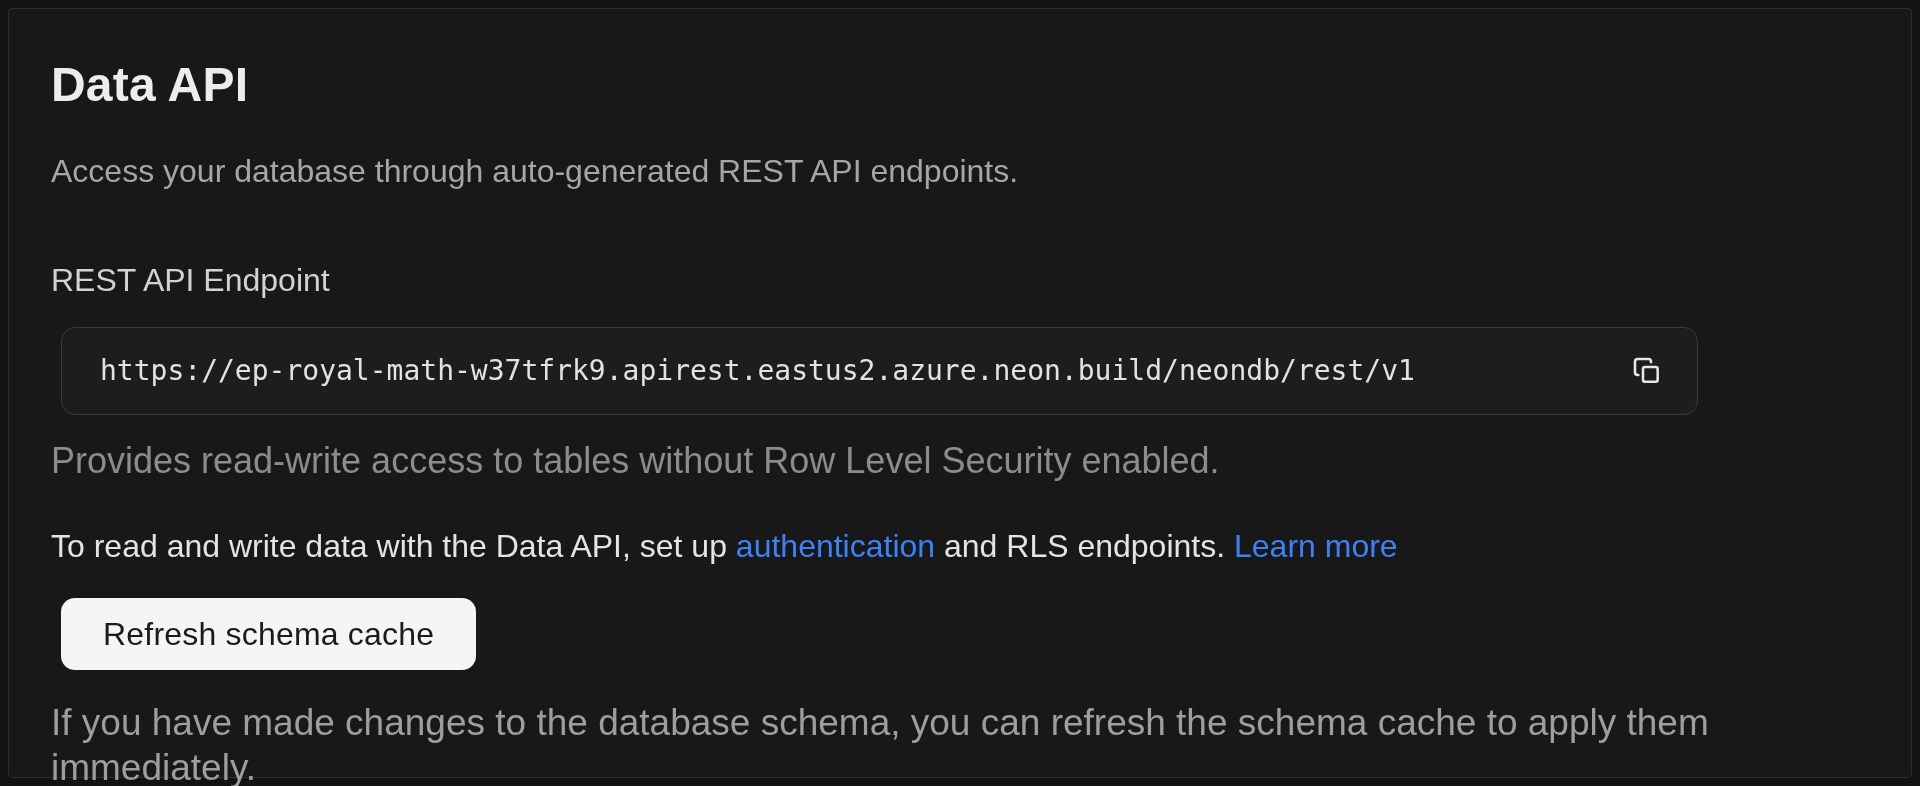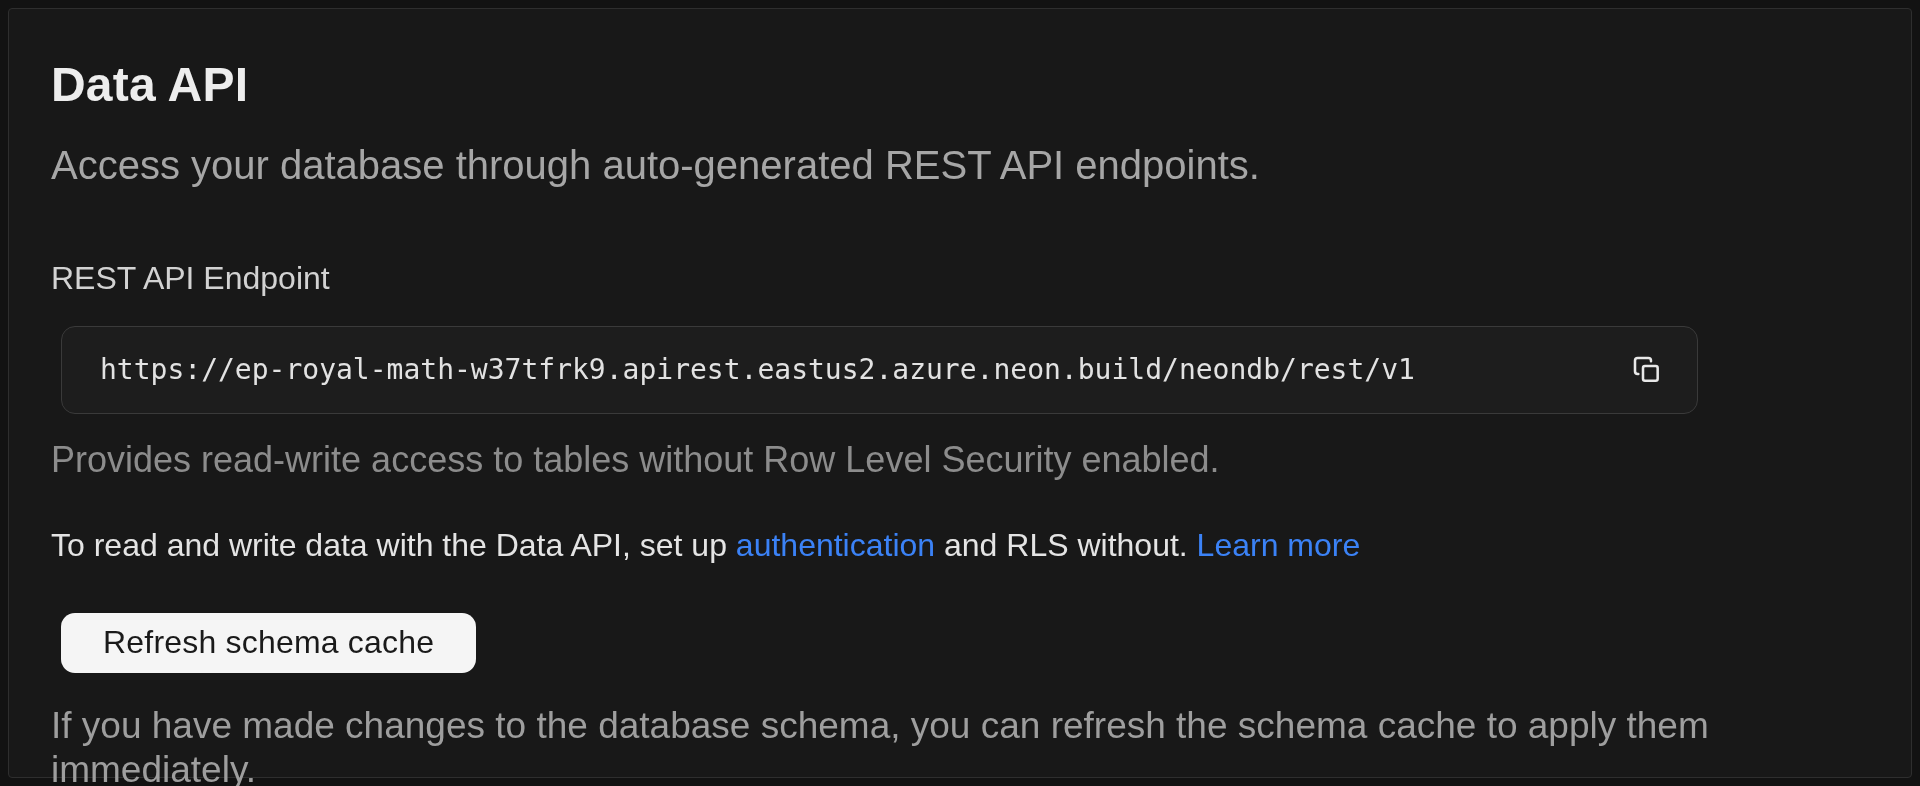--- a/index.html
+++ b/index.html
@@ -22,22 +22,22 @@
     padding: 48px 60px 0 42px;
   }
   .title {
     font-size: 48px;
     font-weight: 700;
     color: #ededed;
     letter-spacing: 0.2px;
     line-height: 1.15;
   }
   .subtitle {
-    margin-top: 29px;
-    font-size: 40px;
+    margin-top: 40px;
+    font-size: 32px;
     color: #a6a6a6;
     line-height: 1.2;
   }
   .endpoint-label {
     margin-top: 70px;
     font-size: 32px;
     color: #d2d2d2;
     line-height: 1.2;
   }
   .endpoint-field {
@@ -86,23 +86,23 @@
   }
   .link {
     color: #3b82f6;
     text-decoration: none;
     cursor: pointer;
   }
   .refresh-btn {
     display: inline-flex;
     align-items: center;
     justify-content: center;
-    margin-top: 48px;
+    margin-top: 32px;
     margin-left: 10px;
-    height: 60px;
+    height: 72px;
     padding: 0 42px;
     background: #f5f5f5;
     color: #1a1a1a;
     font-family: "Liberation Sans", sans-serif;
     font-size: 32px;
     font-weight: 500;
     border: none;
     border-radius: 14px;
     cursor: pointer;
     letter-spacing: 0.2px;
@@ -132,19 +132,19 @@
         <svg width="32" height="32" viewBox="0 0 24 24" fill="none" stroke="#e8e8e8" stroke-width="1.9" stroke-linecap="round" stroke-linejoin="round">
           <rect x="9" y="9" width="11" height="11" rx="1.5"></rect>
           <path d="M5.5 15H5a2 2 0 0 1-2-2V5a2 2 0 0 1 2-2h8a2 2 0 0 1 2 2v.5"></path>
         </svg>
       </span>
     </button>
   </div>
 
   <p class="field-helper">Provides read-write access to tables without Row Level Security enabled.</p>
 
-  <p class="auth-note"><span>To read and write data with the Data API, set up </span><a class="link">authentication</a><span> and RLS without. </span><a class="link">Learn more</a></p>
+  <p class="auth-note"><span>To read and write data with the Data API, set up </span><a class="link">authentication</a><span> and RLS endpoints. </span><a class="link">Learn more</a></p>
 
   <button class="refresh-btn">Refresh schema cache</button>
 
   <p class="refresh-helper">If you have made changes to the database schema, you can refresh the schema cache to apply them immediately.</p>
 
 </div>
 
 </body></html>

